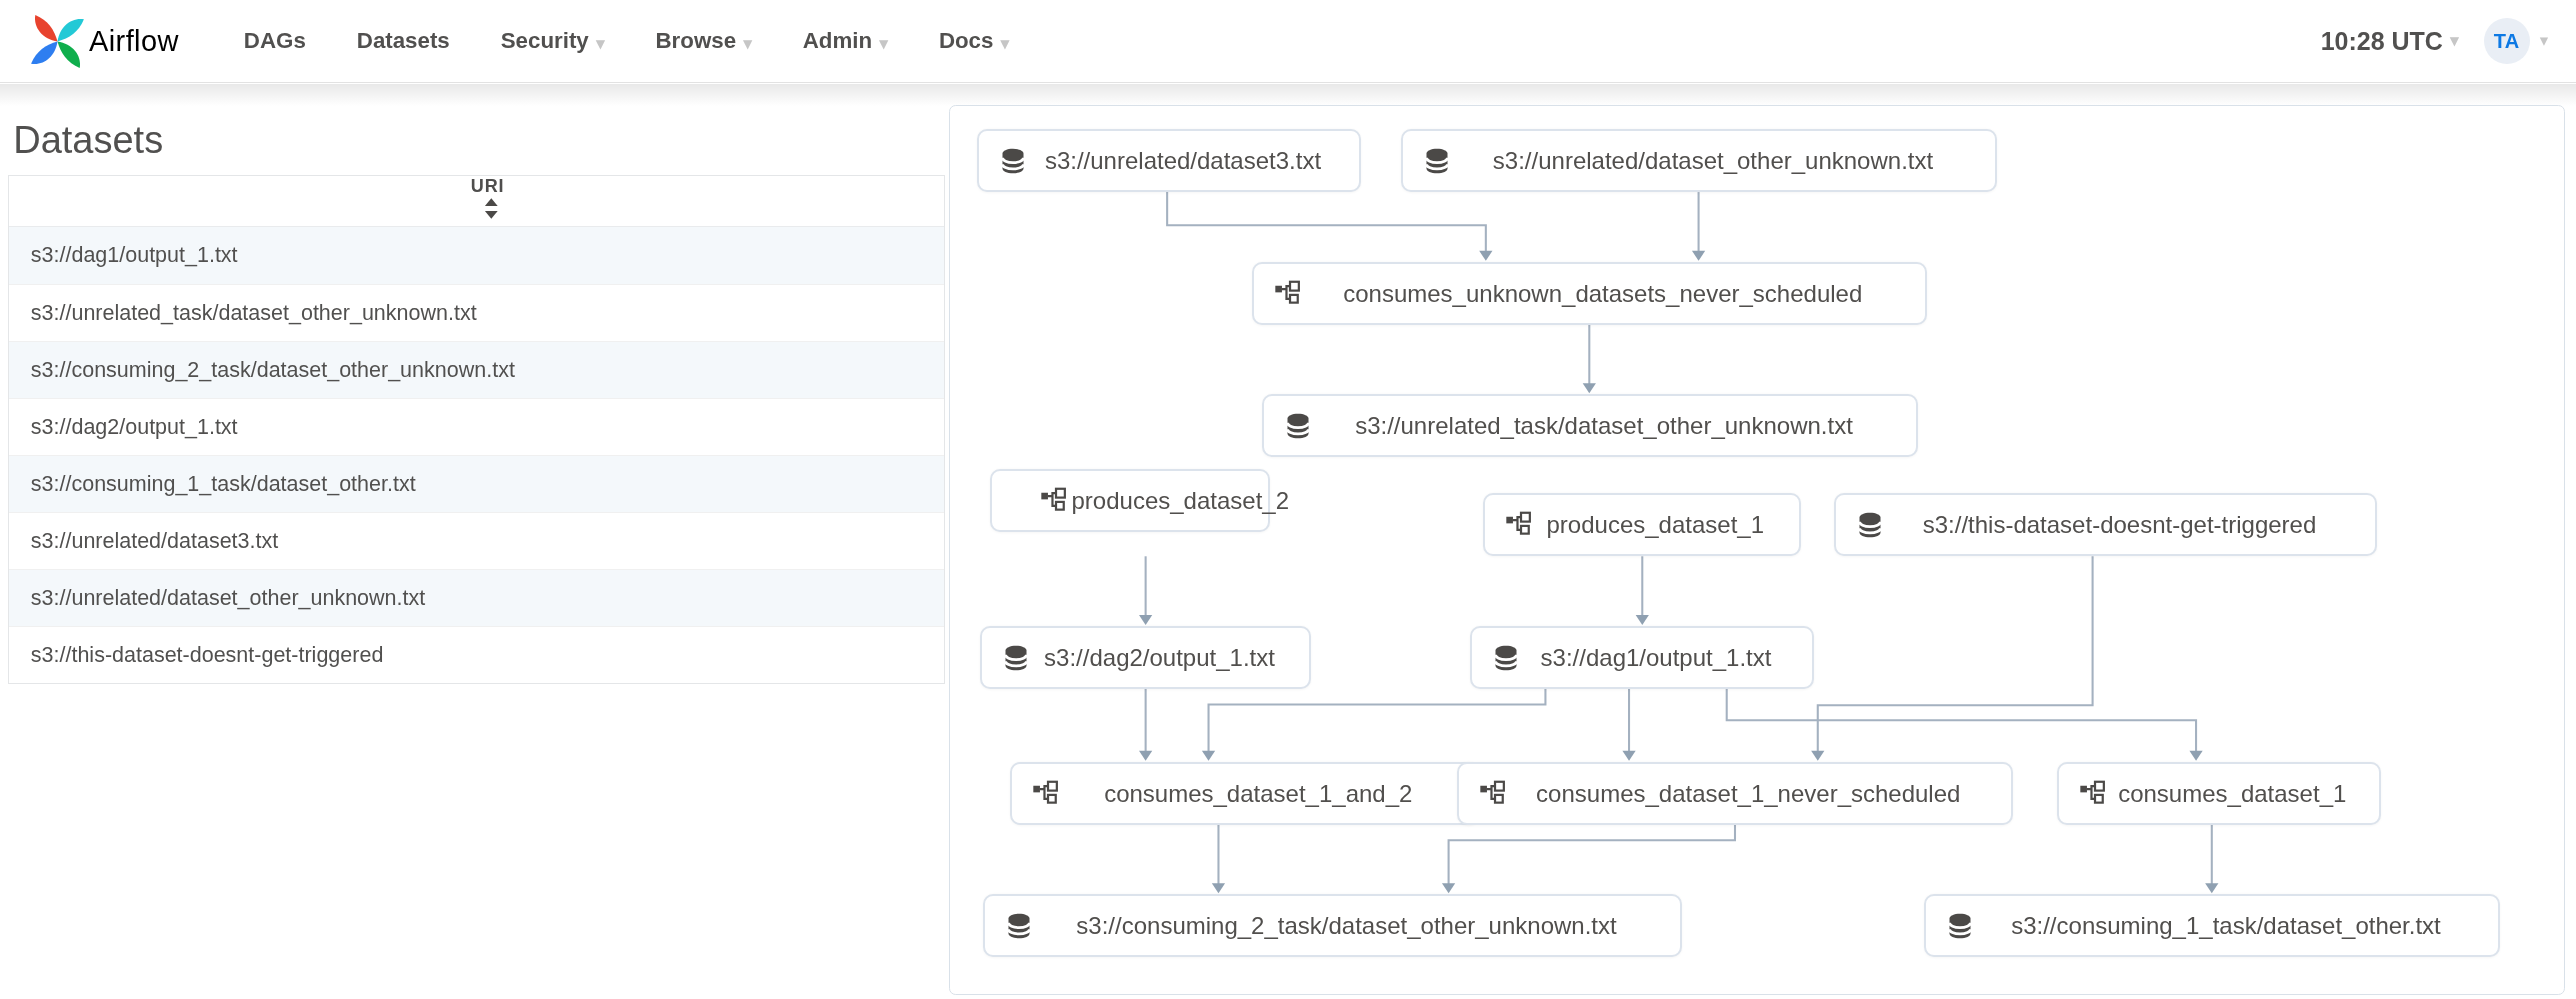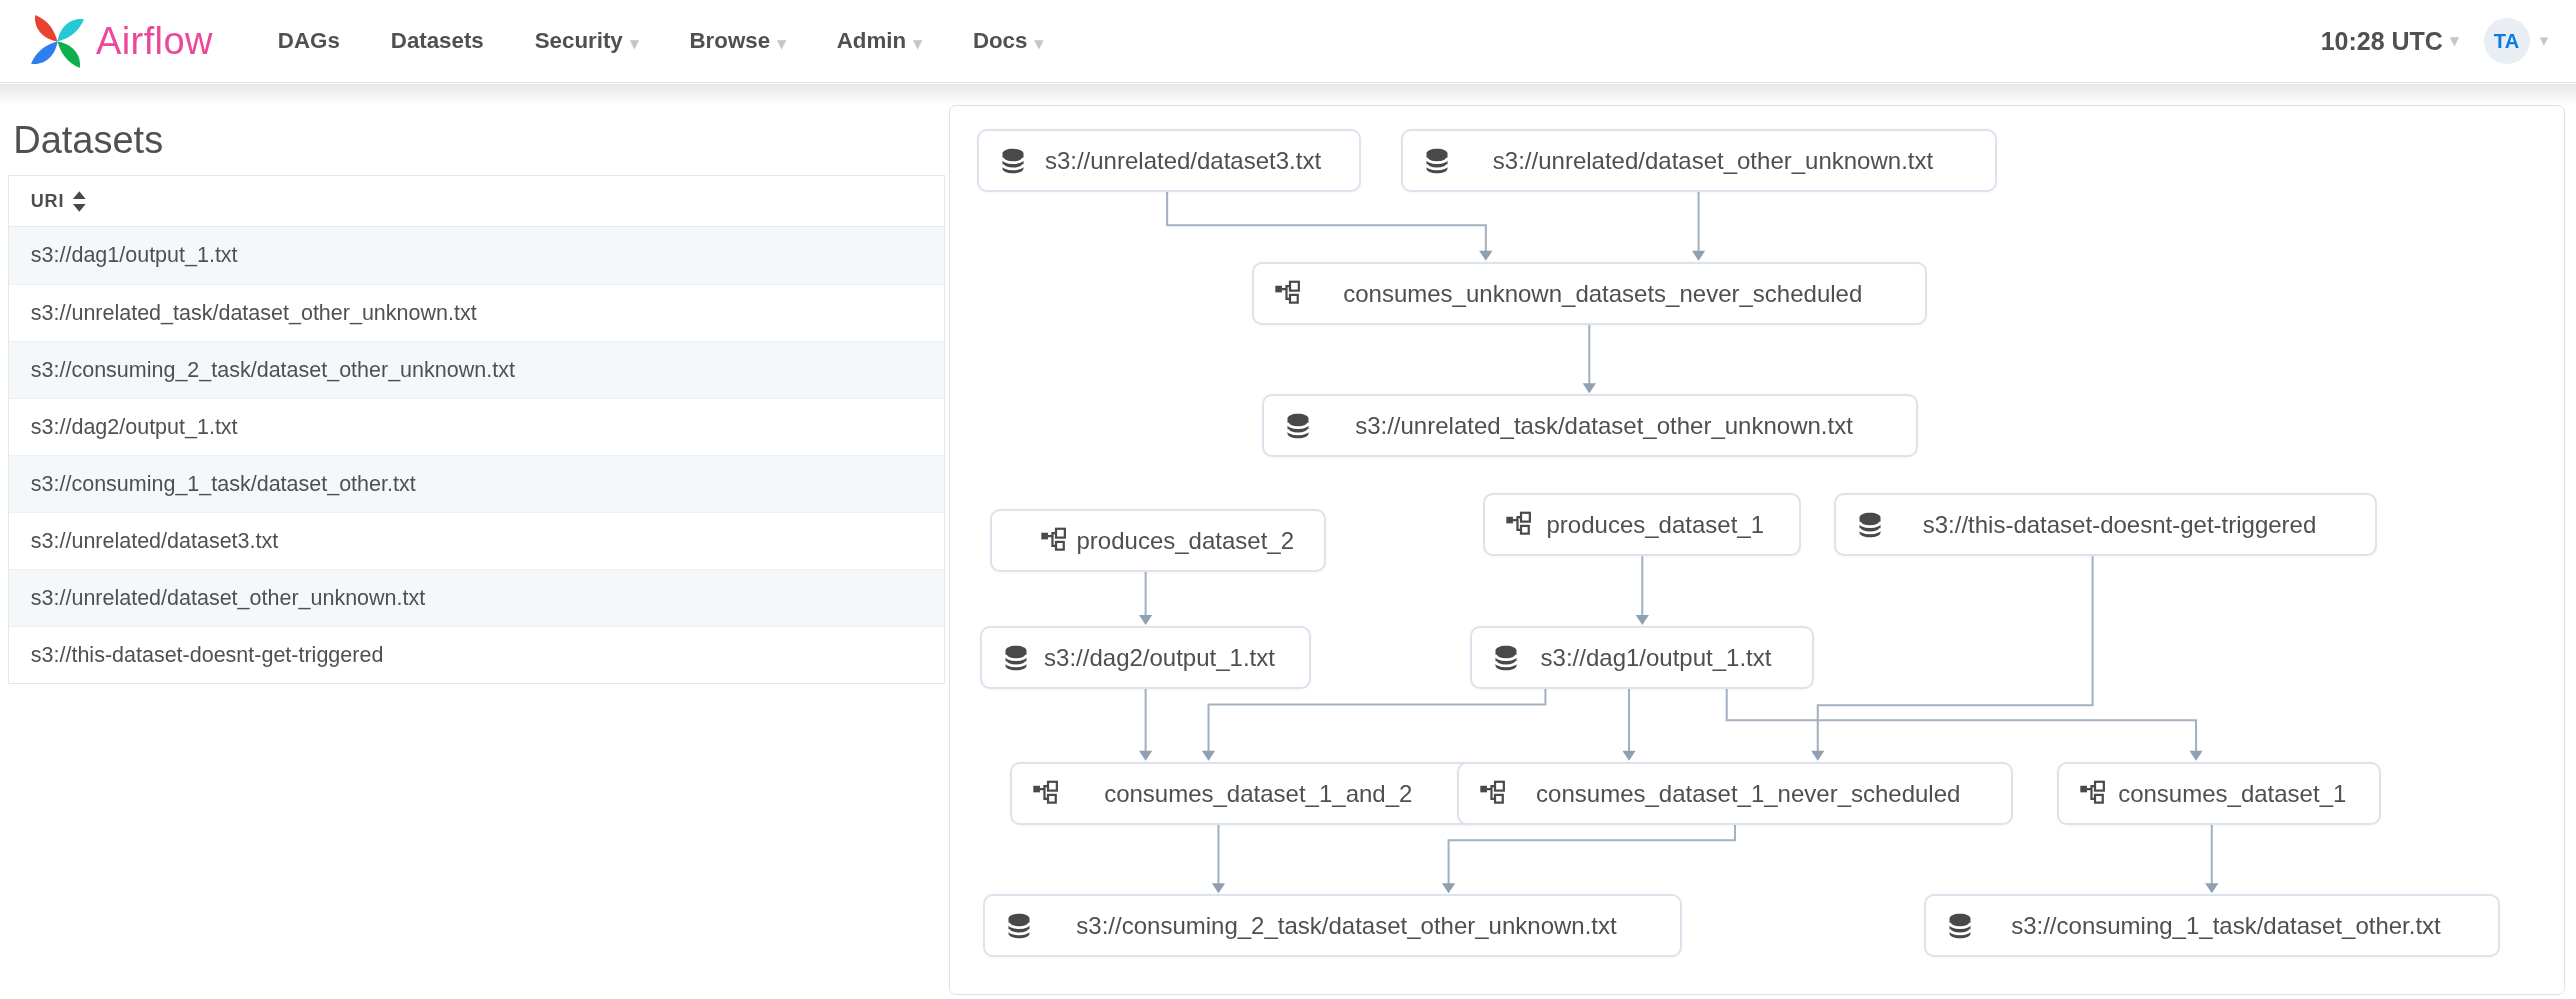--- a/index.html
+++ b/index.html
@@ -6,39 +6,39 @@
   html,body { width: 2576px; height: 1000px; overflow: hidden; background: #fff;
               font-family: "Liberation Sans", sans-serif; position: relative; }
 
   
   .navbar { position: absolute; top:0; left:0; width:2576px; height:83px;
             background:#fff; display:flex; align-items:center;
             padding:0 28px 0 30px; border-bottom:0.8px solid #e2e2e2; z-index:10; }
   .nav-shadow { position:absolute; top:84px; left:0; width:2576px; height:21.5px;
                 background:linear-gradient(rgba(0,0,0,0.09), rgba(0,0,0,0)); z-index:9; }
   .logo-svg { width:55px; height:55px; display:block; }
-  .brand { font-size:38px; color:#ec4899; margin-left:11px; letter-spacing:0.4px; }
+  .brand { font-size:29px; color:#000000; margin-left:4px; letter-spacing:0.4px; }
   .nav-menu { display:flex; align-items:center; gap:51px; margin-left:65px; }
   .nav-item { font-size:22.3px; font-weight:700; color:#51504f; cursor:pointer;
               display:flex; align-items:flex-end; white-space:nowrap; }
   .caret { color:#c6c6c6; font-size:16.6px; margin-left:7.4px; }
   .nav-right { margin-left:auto; display:flex; align-items:center; }
   .clock { font-size:25px; font-weight:700; color:#51504f; display:flex; align-items:center; }
   .avatar { width:46px; height:46px; border-radius:50%; background:#e9eef5;
             color:#0d79e4; font-weight:700; font-size:20px; display:flex;
             align-items:center; justify-content:center; margin-left:25px; letter-spacing:0.4px; }
   .user-caret { color:#c6c6c6; font-size:16.6px; margin-left:10px; }
 
   
   .page-title { position:absolute; left:13.2px; top:119px; font-size:38px;
                 font-weight:400; color:#51504f; }
   .table-card { position:absolute; left:8.3px; top:175px; width:937px;
                 background:#fff; border:1.7px solid #e4e6e8; }
   .thead { height:51px; display:flex; align-items:center; padding-left:21.5px;
-           border-bottom:1.7px solid #e9ebed; }
+           border-bottom:1.7px solid #e9ebed;flex-direction:column; }
   .th-label { font-size:18px; font-weight:700; letter-spacing:0.8px; color:#4f4e4d; }
   .sort-icon { margin-left:6.6px; display:block; }
   .trow { height:57px; display:flex; align-items:center; padding-left:21.5px;
           font-size:21.5px; color:#51504f; border-top:0.8px solid #f0f0f0; cursor:pointer; }
   .trow:first-child { border-top:none; }
   .trow.stripe { background:#f4f8fb; }
 
   
   .graph-panel { position:absolute; left:949px; top:105px; width:1616px; height:890px;
                  background:#fff; border:1.7px solid #d9e1e9; border-radius:6.6px; }
@@ -201,21 +201,21 @@
     <div class="gnode" style="left: 1262px; top: 394px; width: 656px;">
       <span class="nicon">
         <svg width="28" height="28" viewBox="0 0 24 24">
           <path fill="#4b4947" d="M12 1.5C6.9 1.5 3 3.3 3 5.6v12.8c0 2.3 3.9 4.1 9 4.1s9-1.8 9-4.1V5.6c0-2.3-3.9-4.1-9-4.1z"></path>
           <path fill="none" stroke="#ffffff" stroke-width="2.4" d="M3 9.3c0 2.3 3.9 4.1 9 4.1s9-1.8 9-4.1"></path>
           <path fill="none" stroke="#ffffff" stroke-width="2.4" d="M3 14.7c0 2.3 3.9 4.1 9 4.1s9-1.8 9-4.1"></path>
         </svg>
       </span>
       <span class="nlabel">s3://unrelated_task/dataset_other_unknown.txt</span>
     </div>
-    <div class="gnode" style="left: 990px; top: 509px; width: 336px; padding-left: 48px;">
+    <div class="gnode" style="left: 990px; top: 469px; width: 280px; padding-left: 48px;">
       <span class="nicon">
         <svg width="26.5" height="26.5" viewBox="0 0 24 24">
           <rect x="1.2" y="5.2" width="6" height="6" fill="#4b4947"></rect>
           <rect x="14.5" y="1.6" width="8" height="8" fill="none" stroke="#4b4947" stroke-width="2"></rect>
           <rect x="14.5" y="13.5" width="7" height="7" fill="none" stroke="#4b4947" stroke-width="2"></rect>
           <path d="M7.2 8.2 H11.3 V5.6 H14.5 M11.3 8.2 V17 H14.5" stroke="#4b4947" stroke-width="2" fill="none"></path>
         </svg>
       </span>
       <span class="nlabel">produces_dataset_2</span>
     </div>

